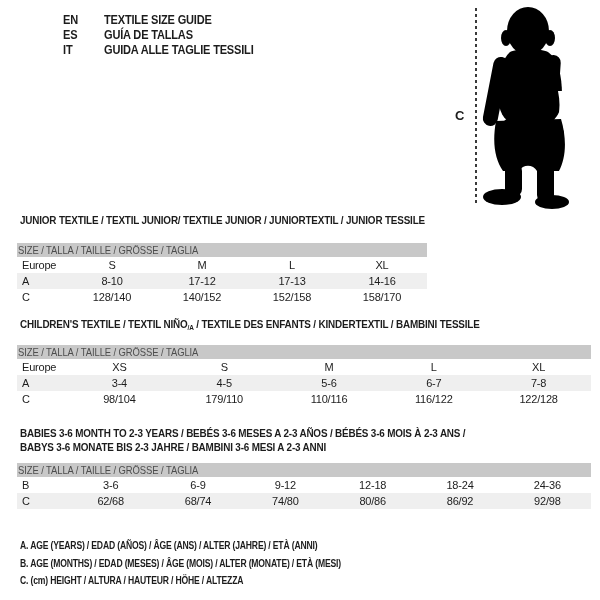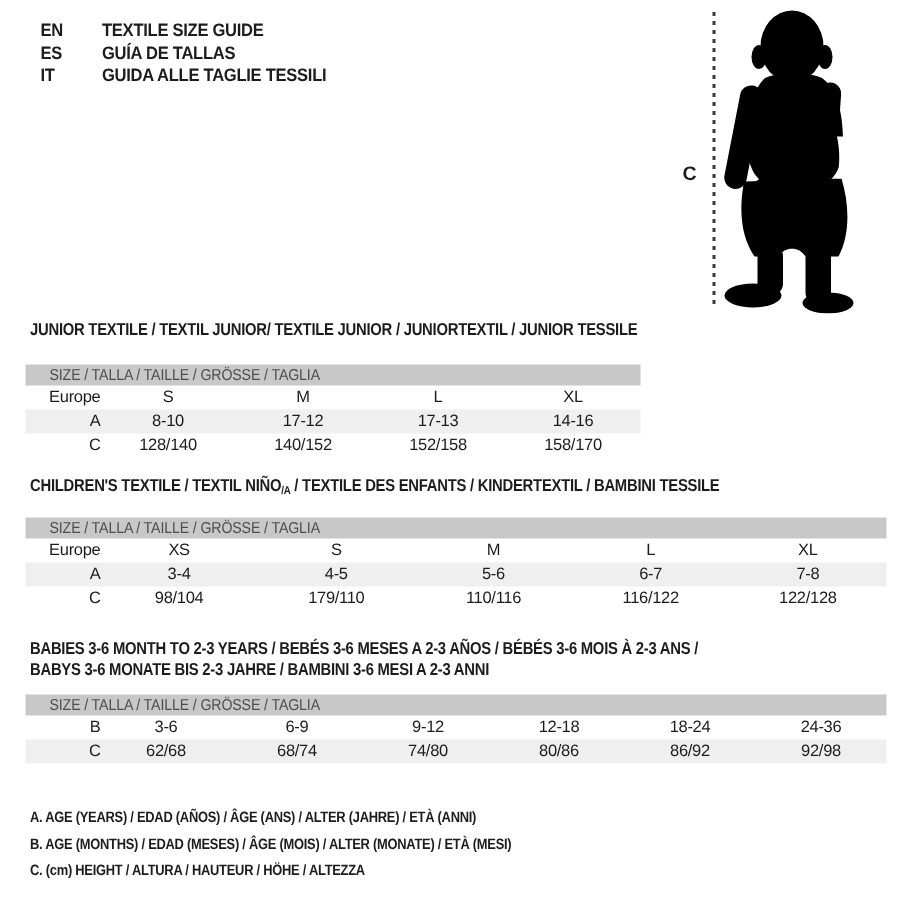--- a/index.html
+++ b/index.html
@@ -8,46 +8,46 @@
     --row-alt:#efefef;
     --text:#1c1c1c;
   }
   html,body{margin:0;padding:0;}
   .page{
     position:relative;width:600px;height:600px;background:#ffffff;overflow:hidden;
     font-family:"Liberation Sans", sans-serif;color:var(--text);
   }
   
   .lang-block{position:absolute;left:27px;top:12px;}
-  .lang-row{display:flex;height:15px;align-items:center;font-weight:bold;font-size:12px;}
+  .lang-row{display:flex;height:15px;align-items:center;font-weight:bold;font-size:12px;margin-left:36px;}
   .lang-code{width:41px;display:inline-block;transform:scaleX(0.92);transform-origin:0 50%;letter-spacing:-0.2px;}
   .lang-label{display:inline-block;transform:scaleX(0.92);transform-origin:0 50%;letter-spacing:-0.2px;white-space:nowrap;}
   
   .figure{position:absolute;left:455px;top:6px;width:125px;height:204px;}
   .measure-c{position:absolute;left:0;top:102px;font-weight:bold;font-size:13px;}
   .dash-line{position:absolute;left:20px;top:2px;width:2px;height:198px;
     background:repeating-linear-gradient(to bottom,#3a3a3a 0 3px,transparent 3px 6px);}
   .baby-svg{position:absolute;left:25px;top:-1px;}
   
   .title{position:absolute;left:20px;font-weight:bold;font-size:11.5px;line-height:14px;
     white-space:nowrap;letter-spacing:-0.2px;transform:scaleX(0.86);transform-origin:0 0;}
   .subsc{font-size:7.5px;vertical-align:-2px;}
   
   .size-table{position:absolute;left:17px;}
   .w1{width:410px;}
   .w2{width:574px;}
   .bar{height:14px;background:var(--header-bg);color:var(--header-text);
-    font-size:10.5px;line-height:14px;padding-left:16px;box-sizing:border-box;white-space:nowrap;}
+    font-size:10.5px;line-height:14px;padding-left:1px;box-sizing:border-box;white-space:nowrap;}
   .bar-text{display:inline-block;transform:scaleX(0.9);transform-origin:0 50%;letter-spacing:-0.1px;}
   .t-row{display:grid;height:16px;align-items:center;font-size:11px;}
   .cols4{grid-template-columns:50px repeat(4,1fr);}
   .cols5{grid-template-columns:50px repeat(5,1fr);}
   .cols6{grid-template-columns:50px repeat(6,1fr);}
   .cell{text-align:center;letter-spacing:-0.2px;}
-  .cell.first{text-align:right;padding-left:5px;}
+  .cell.first{text-align:left;padding-left:5px;}
   .shaded{background:var(--row-alt);}
   
   .legend{position:absolute;left:20px;top:537px;font-weight:bold;font-size:10px;}
   .legend-line{height:17.5px;line-height:17.5px;white-space:nowrap;letter-spacing:-0.2px;
     transform:scaleX(0.86);transform-origin:0 50%;}
 </style>
 </head>
 <body>
 
 <div class="page">

